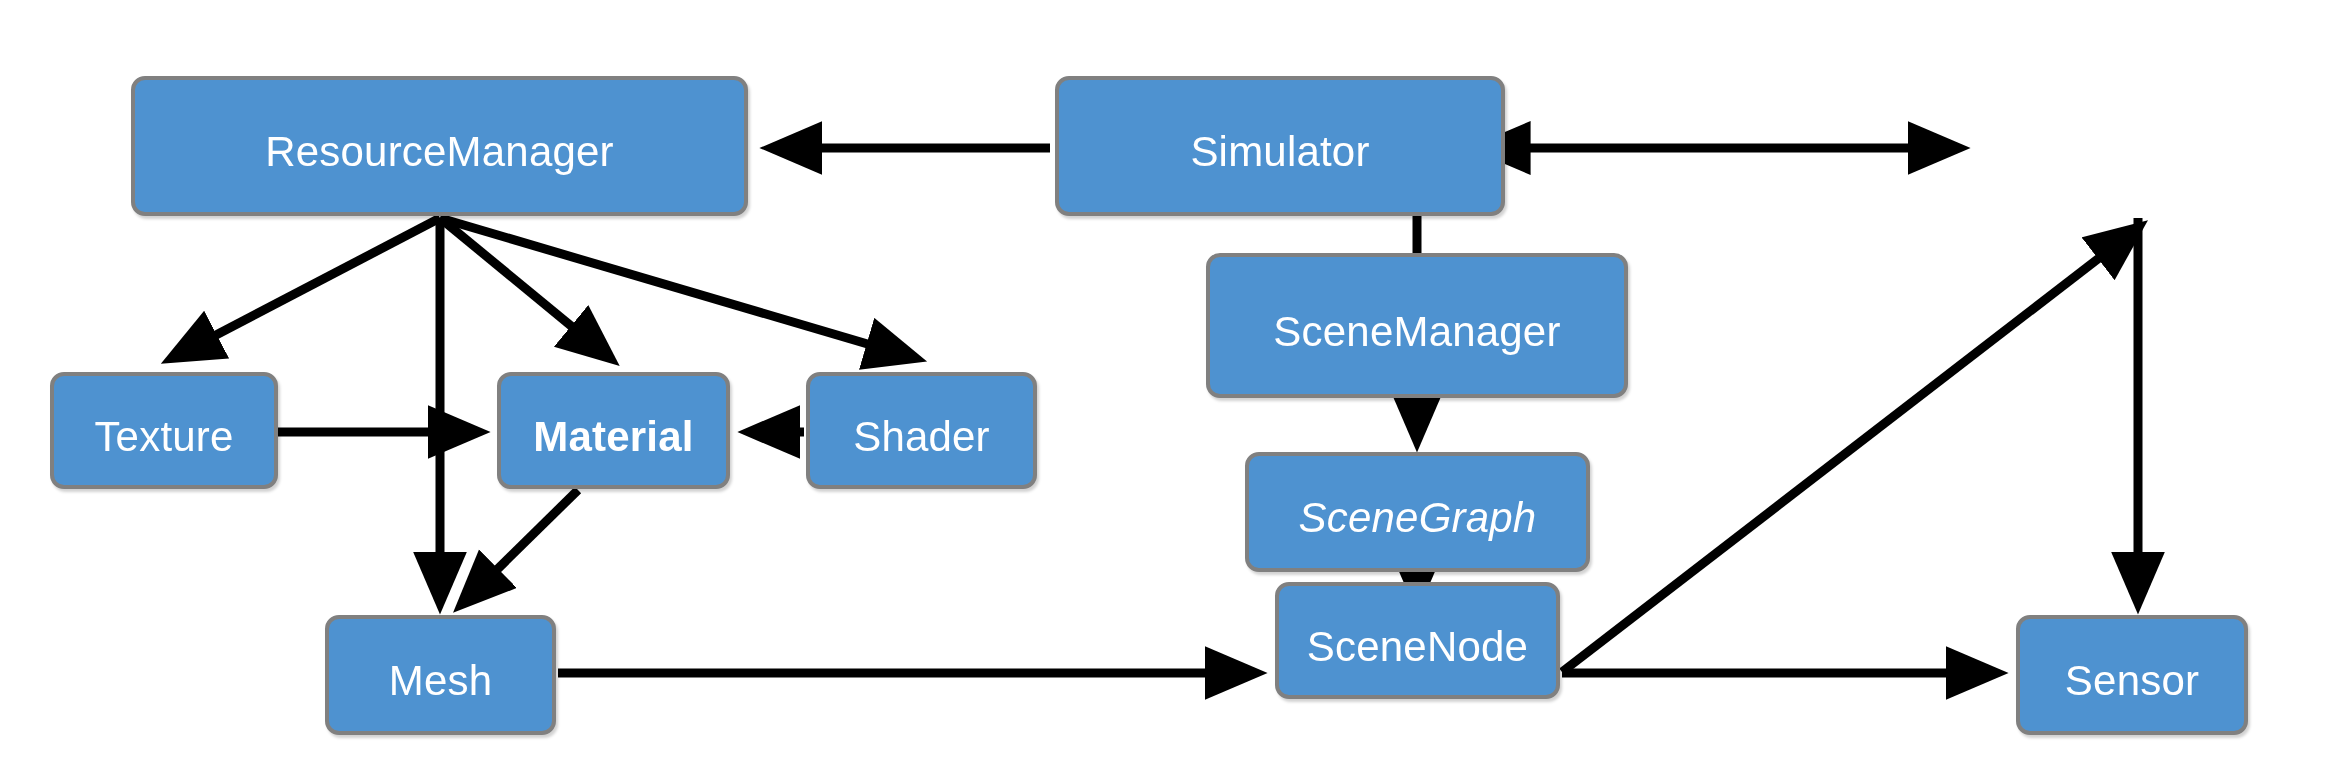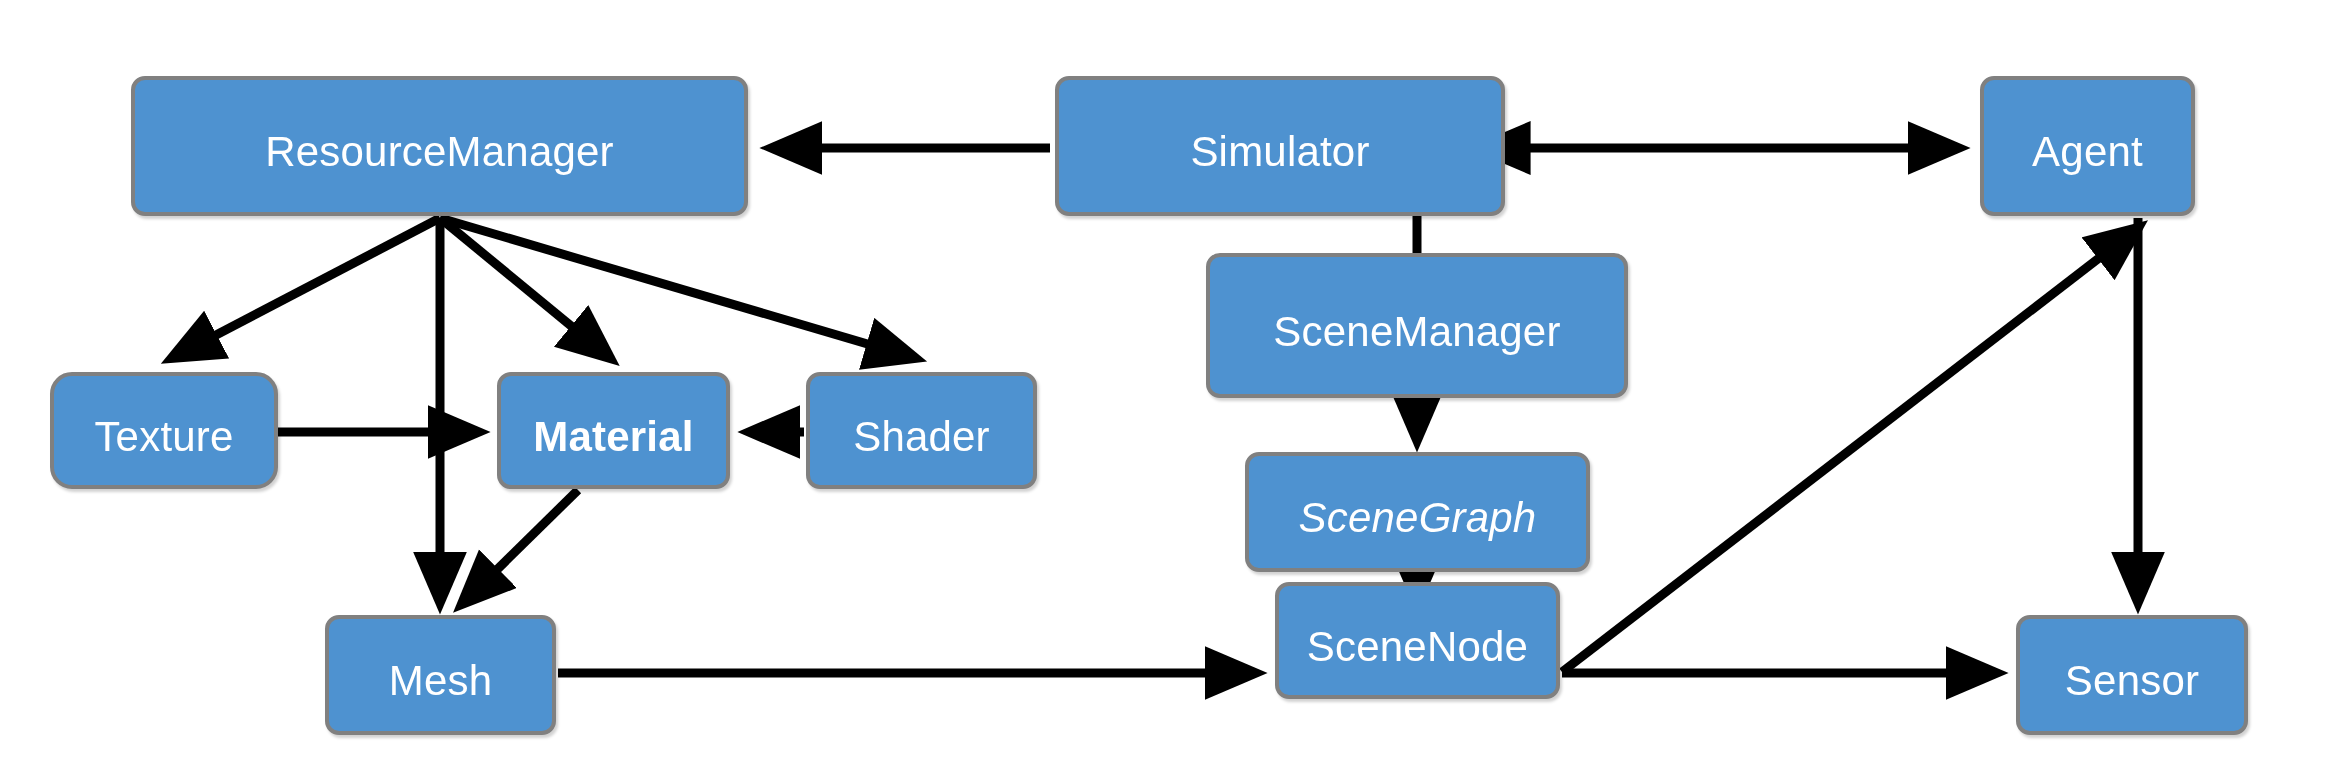--- a/index.html
+++ b/index.html
@@ -107,25 +107,22 @@
   <div id="node-layer">
 
     <div class="node" style="left:131px; top:76px; width:617px; height:140px;">
       <span class="node-label">ResourceManager</span>
     </div>
 
     <div class="node" style="left:1055px; top:76px; width:450px; height:140px;">
       <span class="node-label">Simulator</span>
     </div>
 
-    <div class="node" style="left:1980px; top:76px; width:215px; height:140px;">
-      <span class="node-label">Agent</span>
-    </div>
 
-    <div class="node" style="left:50px; top:372px; width:228px; height:117px;border-radius:22px;">
+    <div class="node" style="left:50px; top:372px; width:228px; height:117px;">
       <span class="node-label">Texture</span>
     </div>
 
     <div class="node" style="left:497px; top:372px; width:233px; height:117px;font-weight:bold;">
       <span class="node-label">Material</span>
     </div>
 
     <div class="node" style="left:806px; top:372px; width:231px; height:117px;">
       <span class="node-label">Shader</span>
     </div>

